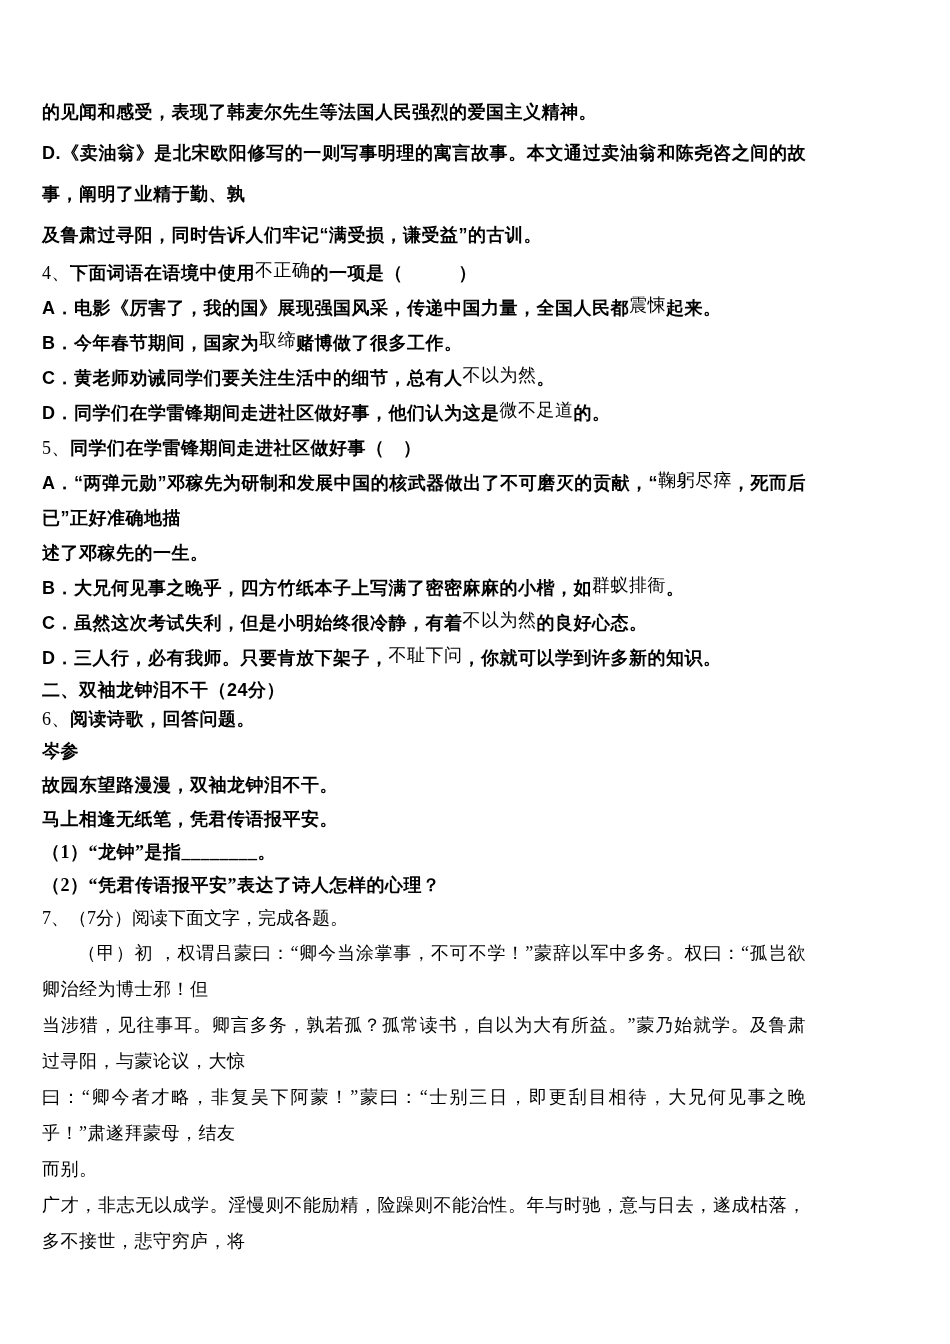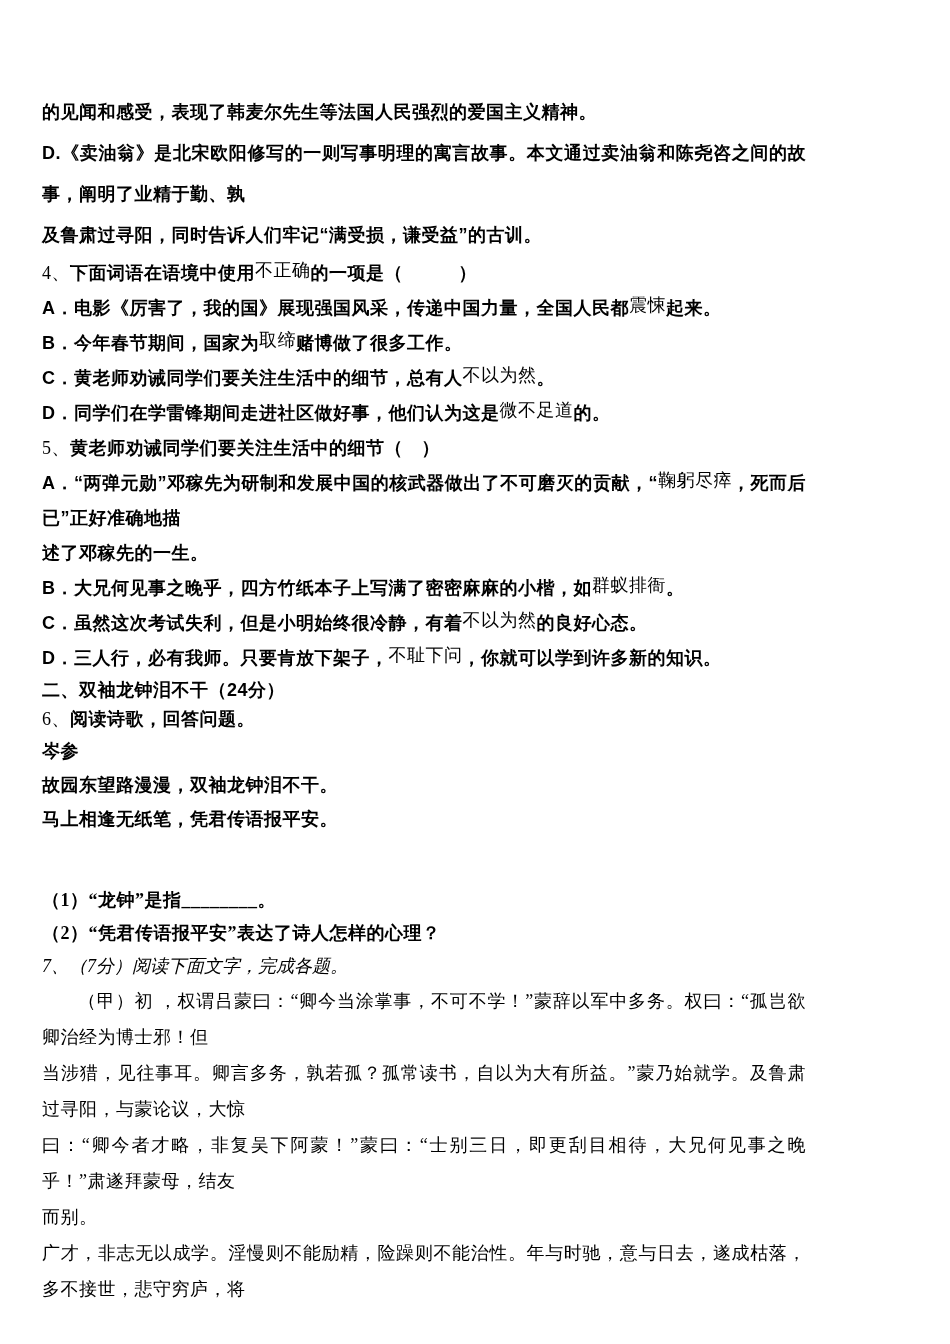--- a/index.html
+++ b/index.html
@@ -26,21 +26,20 @@
   
   .hei {
     font-family: "Liberation Sans", "DejaVu Sans", sans-serif;
     font-weight: 700;
     letter-spacing: 0.5px;
   }
   
   .song {
     font-family: "Liberation Serif", "DejaVu Serif", serif;
     font-weight: 400;
-    font-style: italic;
   }
   
   .kai {
     font-family: "Liberation Serif", "DejaVu Serif", serif;
     font-weight: 400;
     letter-spacing: 0.5px;
   }
   
   .kai-b {
     font-family: "Liberation Serif", "DejaVu Serif", serif;
@@ -60,21 +59,21 @@
     font-family: "Liberation Serif", "DejaVu Serif", serif;
   }
   .ind { text-indent: 2em; }
   .just { text-align: justify; }
 
   .block-intro  { line-height: 41px; }
   .block-q4     { line-height: 35px; }
   .block-q5     { line-height: 35px; }
   .block-sec    { line-height: 29px; }
   .block-poem   { line-height: 34px; }
-  .block-q6sub  { line-height: 33px; margin-top: 48px; }
+  .block-q6sub  { line-height: 33px; }
   .block-jia    { line-height: 36px; }
   .block-yi     { line-height: 36px; }
 </style>
 </head>
 <body>
 
 <div class="page">
 
   <div class="block-intro">
     <p class="hei"><span>的见闻和感受，表现了韩麦尔先生等法国人民强烈的爱国主义精神。</span></p>
@@ -84,21 +83,21 @@
 
   <div class="block-q4">
     <p class="hei"><span class="num">4、</span><span>下面词语在语境中使用</span><span class="em-word">不正确</span><span>的一项是（　　　）</span></p>
     <p class="hei"><span>A．</span><span>电影《厉害了，我的国》展现强国风采，传递中国力量，全国人民都</span><span class="em-word">震悚</span><span>起来。</span></p>
     <p class="hei"><span>B．</span><span>今年春节期间，国家为</span><span class="em-word">取缔</span><span>赌博做了很多工作。</span></p>
     <p class="hei"><span>C．</span><span>黄老师劝诫同学们要关注生活中的细节，总有人</span><span class="em-word">不以为然</span><span>。</span></p>
     <p class="hei"><span>D．</span><span>同学们在学雷锋期间走进社区做好事，他们认为这是</span><span class="em-word">微不足道</span><span>的。</span></p>
   </div>
 
   <div class="block-q5">
-    <p class="hei"><span class="num">5、</span><span>黄老师劝诫同学们要关注生活中的细节（　）</span></p>
+    <p class="hei"><span class="num">5、</span><span>同学们在学雷锋期间走进社区做好事（　）</span></p>
     <p class="hei just"><span>A．</span><span>“两弹元勋”邓稼先为研制和发展中国的核武器做出了不可磨灭的贡献，“</span><span class="em-word">鞠躬尽瘁</span><span>，死而后已”正好准确地描</span></p>
     <p class="hei"><span>述了邓稼先的一生。</span></p>
     <p class="hei"><span>B．</span><span>大兄何见事之晚乎，四方竹纸本子上写满了密密麻麻的小楷，如</span><span class="em-word">群蚁排衙</span><span>。</span></p>
     <p class="hei"><span>C．</span><span>虽然这次考试失利，但是小明始终很冷静，有着</span><span class="em-word">不以为然</span><span>的良好心态。</span></p>
     <p class="hei"><span>D．</span><span>三人行，必有我师。只要肯放下架子，</span><span class="em-word">不耻下问</span><span>，你就可以学到许多新的知识。</span></p>
   </div>
 
   <div class="block-sec">
     <p class="hei"><span>二、双袖龙钟泪不干（24分）</span></p>
     <p class="hei"><span class="num">6、</span><span>阅读诗歌，回答问题。</span></p>

